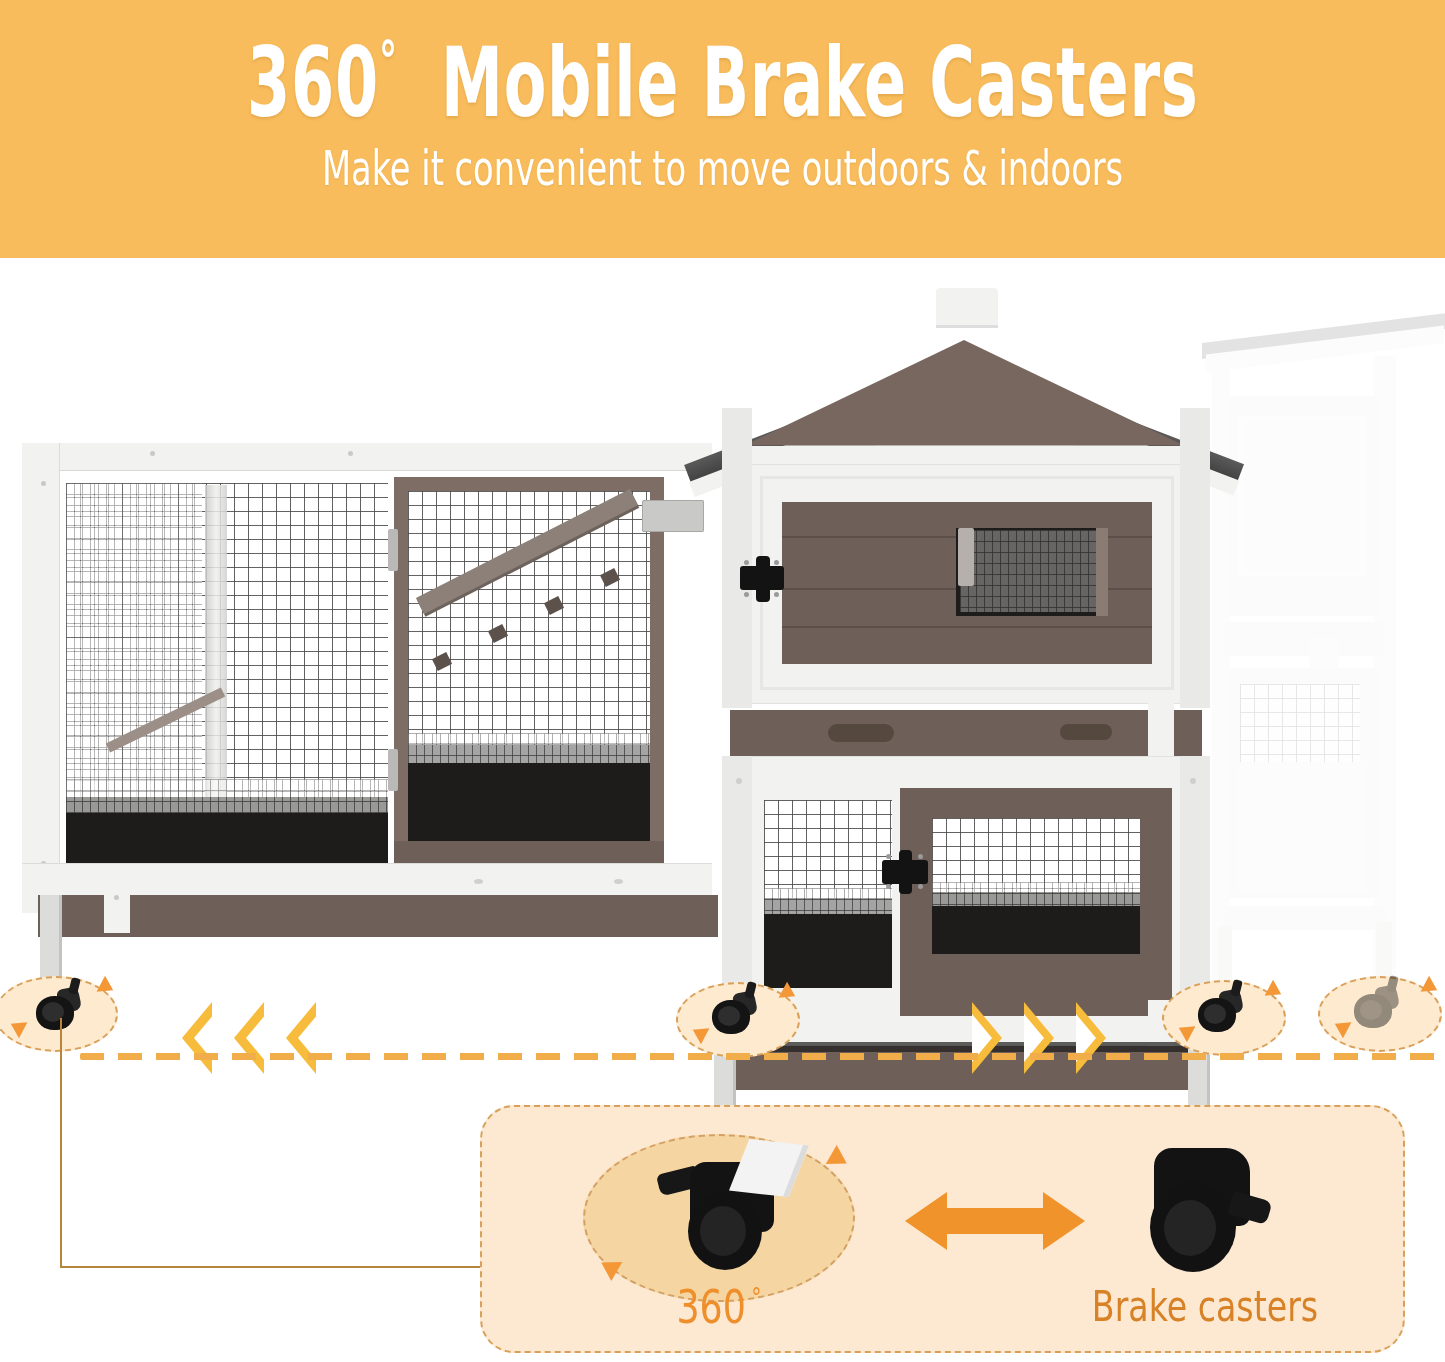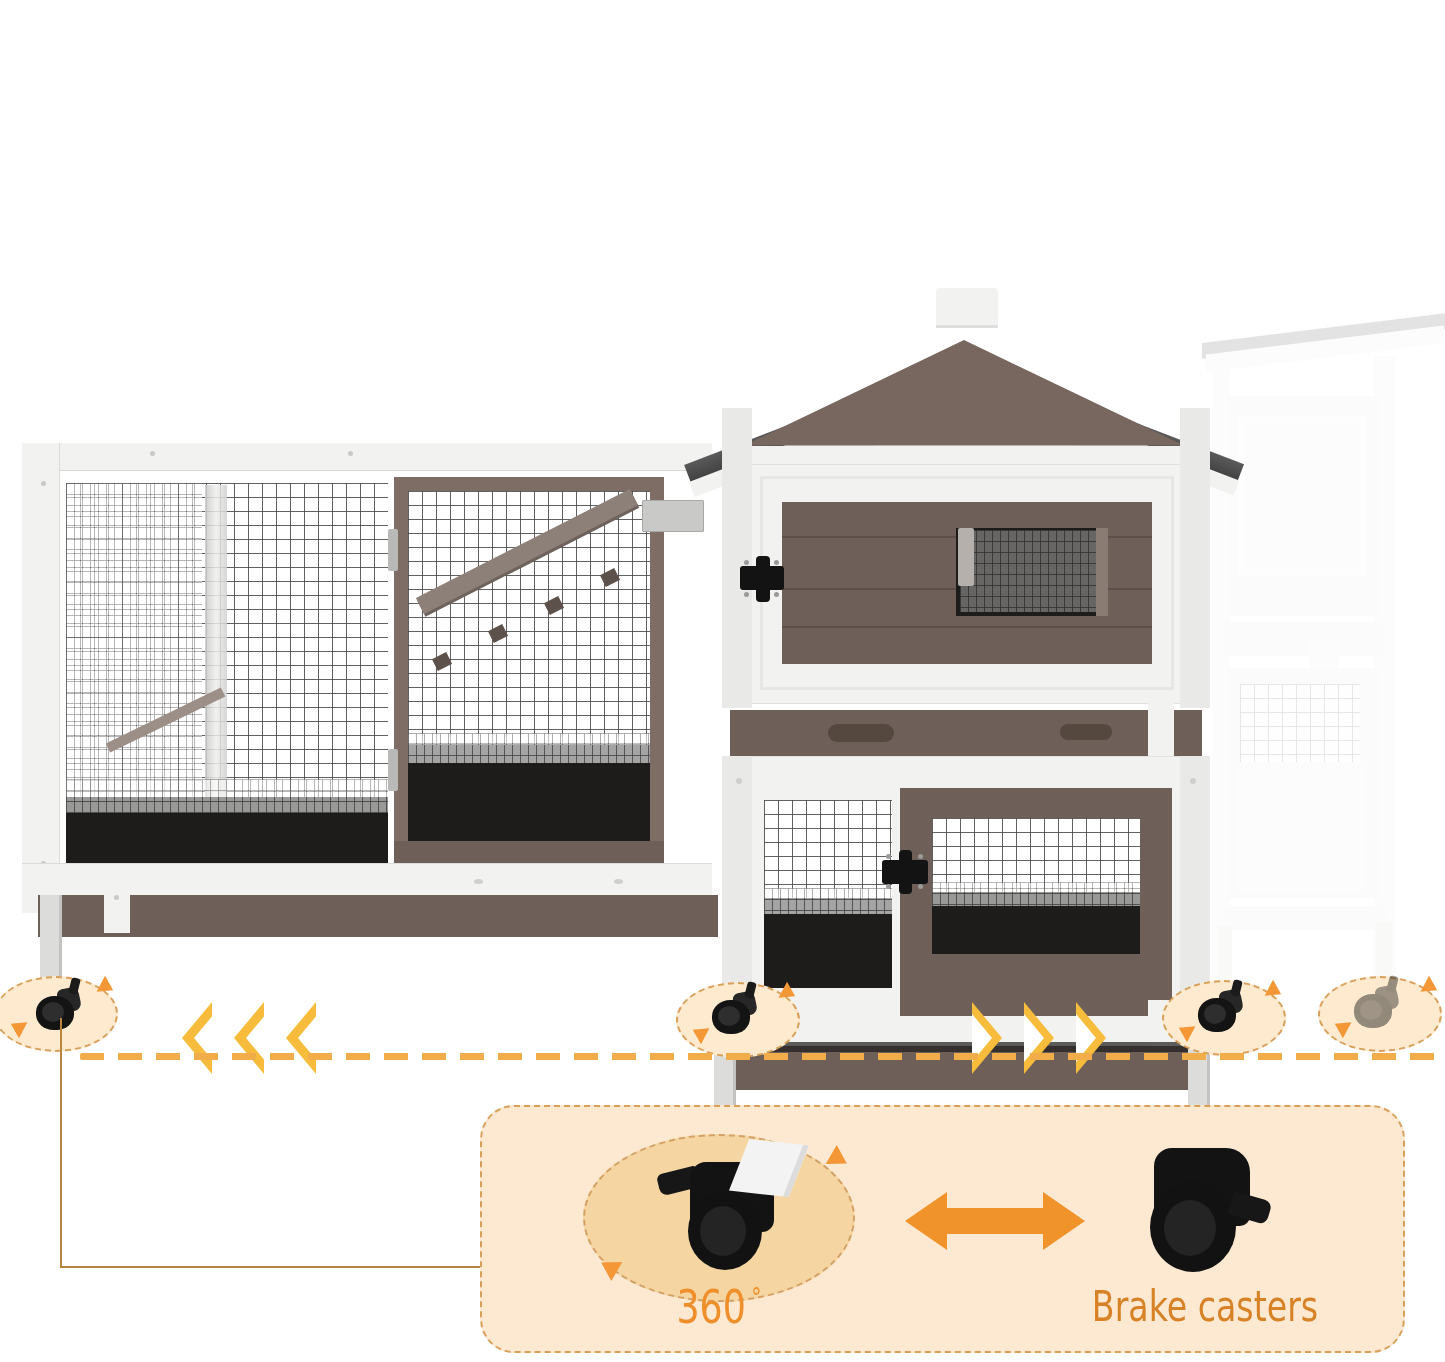--- a/index.html
+++ b/index.html
@@ -284,20 +284,24 @@
     font-family: "Liberation Sans Narrow", "DejaVu Sans Condensed", "Liberation Sans", sans-serif;
     font-size: 42px;
     transform: scaleX(0.88);
   }
 </style>
 </head>
 <body>
 
 <div id="page">
 
+  <div id="banner">
+    <div id="banner-title"><span>360</span><span class="deg">°</span><span class="gap"></span><span>Mobile Brake Casters</span></div>
+    <div id="banner-sub">Make it convenient to move outdoors &amp; indoors</div>
+  </div>
 
   <div id="stage">
 
     <div class="ghost" style="left:1198px; top:58px; width:247px; height:690px;">
 
       <div class="roof" style="left:4px; top:12px; width:244px; height:16px; transform:skewY(-7deg); background:#555;"></div>
       <div class="wfrm" style="left:8px; top:24px; width:238px; height:18px; transform:skewY(-7deg);"></div>
 
       <div class="wfrm" style="left:14px; top:46px; width:18px; height:620px;"></div>
       <div class="wfrm" style="left:176px; top:40px; width:22px; height:630px;"></div>

